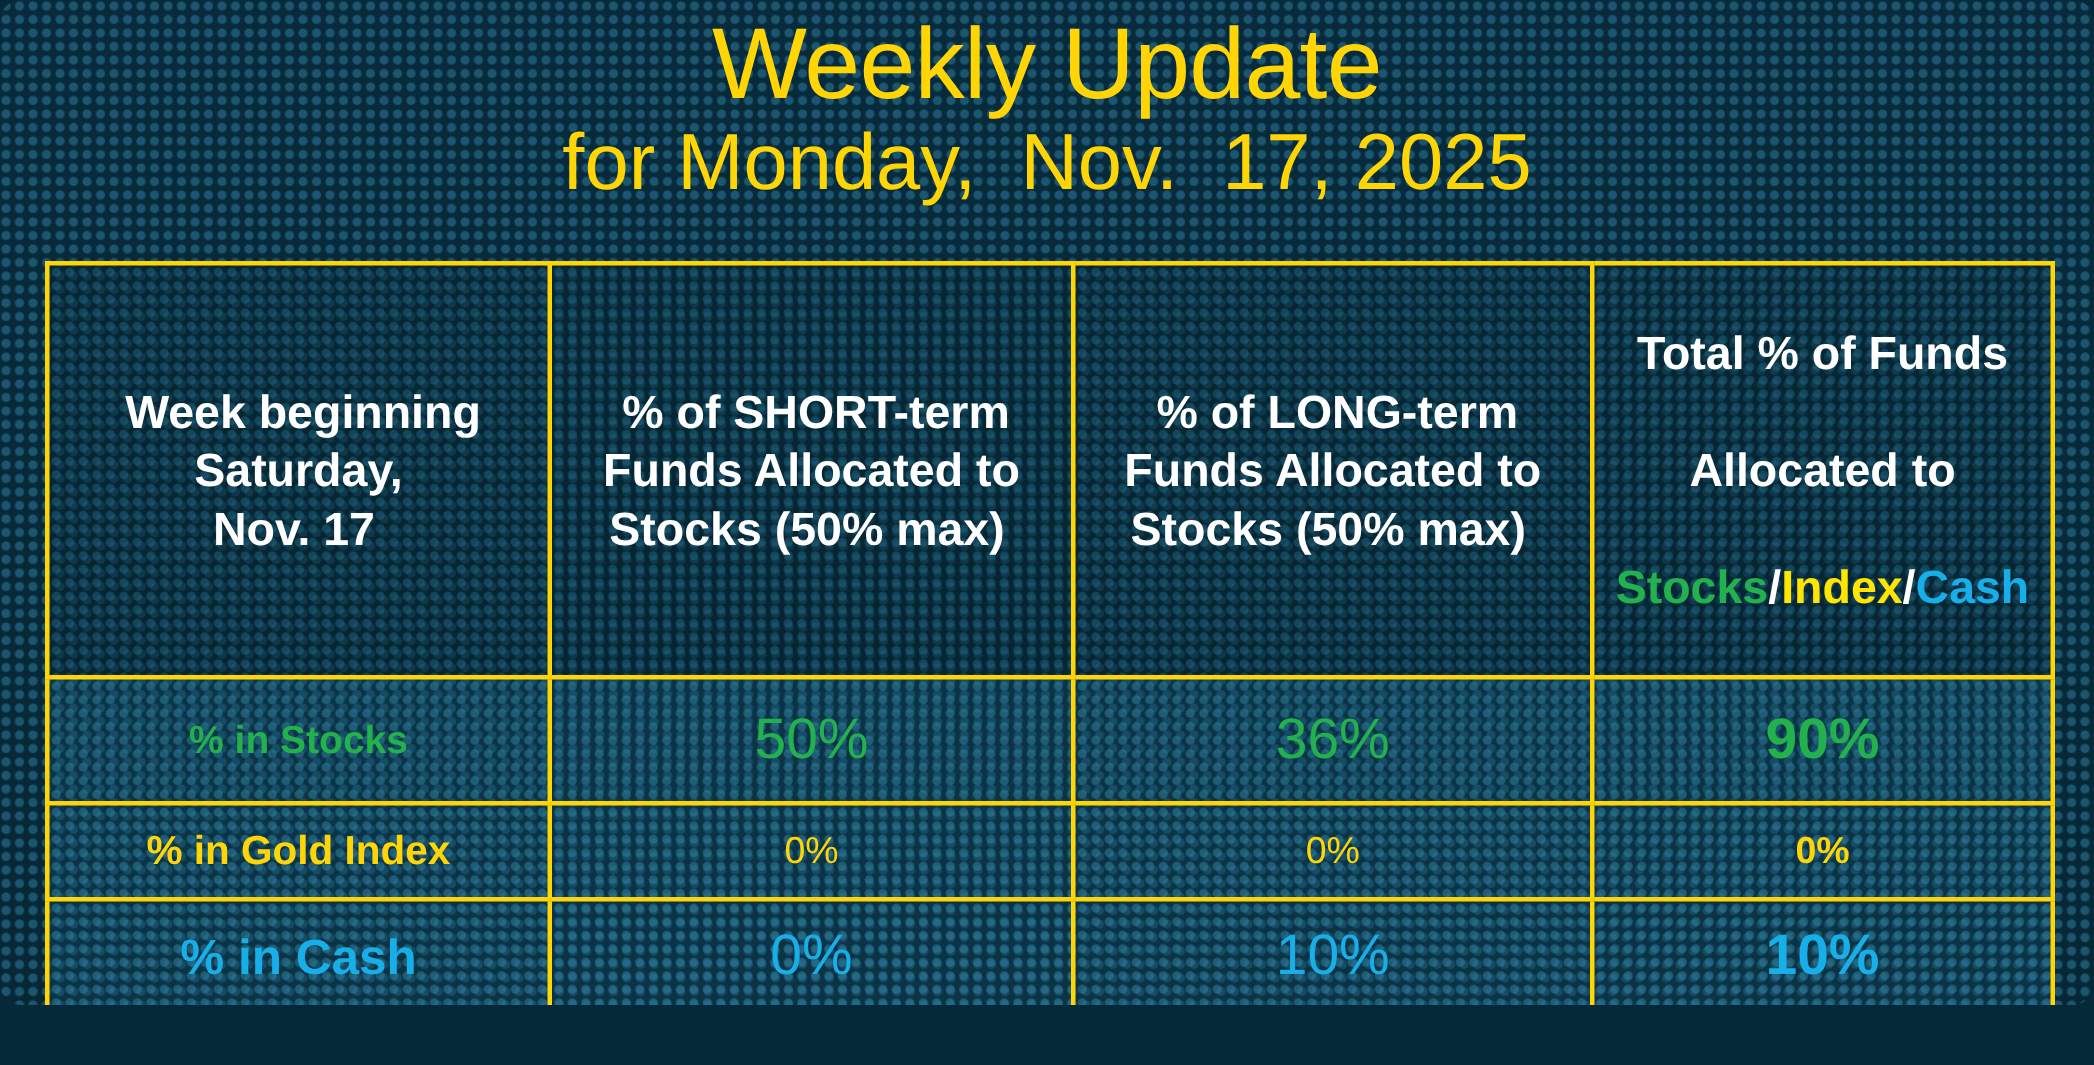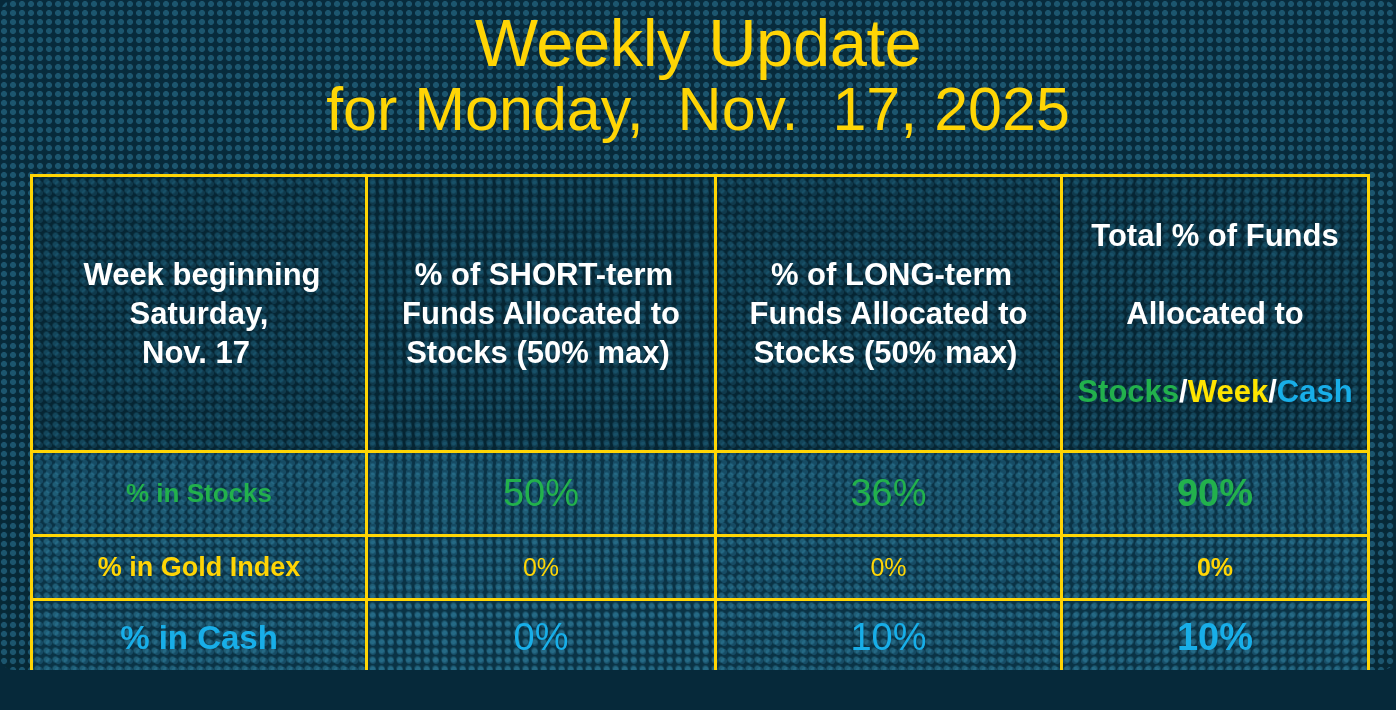--- a/index.html
+++ b/index.html
@@ -34,21 +34,21 @@
   .main-title {
     color: #ffd505;
     font-size: 67px;
     line-height: 78px;
     font-weight: 400;
     letter-spacing: -0.5px;
     white-space: pre;
   }
   .sub-title {
     color: #ffd505;
-    font-size: 61px;
+    font-size: 53px;
     line-height: 54px;
     font-weight: 400;
     white-space: pre;
   }
 
   
   .alloc-table {
     position: absolute;
     left: 30px;
     top: 174px;
@@ -181,21 +181,21 @@
         </td>
         <td>
           <span class="hdr">% of LONG-term
 Funds Allocated to
 Stocks (50% max)</span>
         </td>
         <td>
           <span class="hdr">
             <span class="hdr-multi">Total % of Funds</span>
             <span class="hdr-multi">Allocated to</span>
-            <span class="hdr-colored"><span class="cw-stocks">Stocks</span><span class="cw-slash">/</span><span class="cw-gold">Week</span><span class="cw-slash">/</span><span class="cw-cash">Cash</span></span>
+            <span class="hdr-colored"><span class="cw-stocks">Stocks</span><span class="cw-slash">/</span><span class="cw-gold">Index</span><span class="cw-slash">/</span><span class="cw-cash">Cash</span></span>
           </span>
         </td>
       </tr>
 
       <tr class="r-stocks">
         <td>
           <span class="lbl lbl-stocks">% in Stocks</span>
         </td>
         <td>
           <span class="val val-stocks">50%</span>

